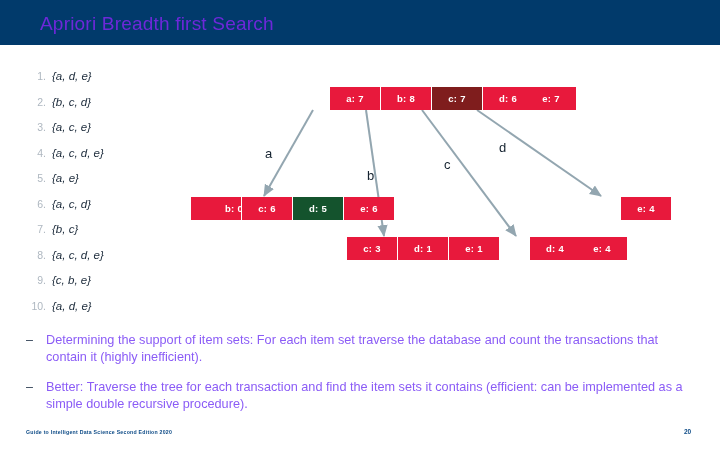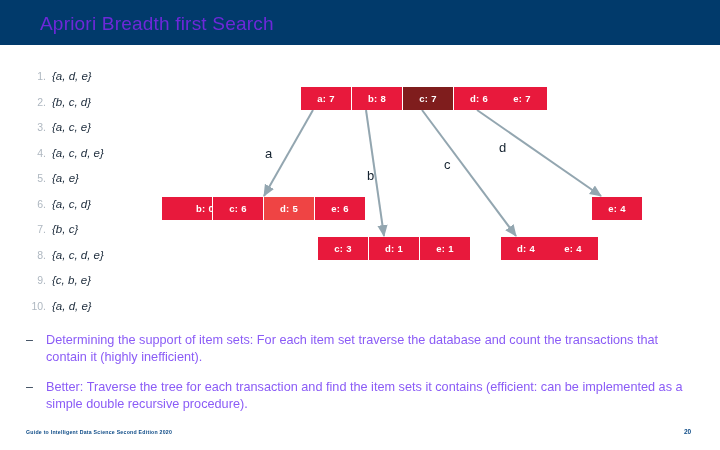--- a/index.html
+++ b/index.html
@@ -72,20 +72,21 @@
     height: 23px;
     background: #E8193C;
     color: #ffffff;
     font-size: 9.5px;
     font-weight: bold;
     display: flex;
     align-items: center;
     justify-content: center;
     letter-spacing: 0.3px;
     white-space: nowrap;
+    margin-left: 29px;
   }
   .edge-label {
     position: absolute;
     font-size: 13px;
     color: #14222f;
     font-family: "Liberation Sans", sans-serif;
   }
   svg.edges {
     position: absolute;
     left: 0; top: 0;
@@ -197,21 +198,21 @@
         <line x1="422" y1="110" x2="516" y2="236" stroke="#93a6b0" stroke-width="2" marker-end="url(#arrowhead)"></line>
         <line x1="477" y1="110" x2="601" y2="196" stroke="#93a6b0" stroke-width="2" marker-end="url(#arrowhead)"></line>
       </svg>
   <div class="node" style="left: 301px; top: 87px; width: 50px; background: rgb(232, 25, 60);">a: 7</div>
       <div class="node" style="left: 352px; top: 87px; width: 50px; background: rgb(232, 25, 60);">b: 8</div>
       <div class="node" style="left: 403px; top: 87px; width: 50px; background: #7f1d1d;">c: 7</div>
       <div class="node" style="left: 454px; top: 87px; width: 50px; background: rgb(232, 25, 60);">d: 6</div>
       <div class="node" style="left: 497px; top: 87px; width: 50px; background: rgb(232, 25, 60); text-align: center;">e: 7</div>
       <div class="node" style="left: 162px; top: 197px; width: 50px; background: rgb(232, 25, 60); padding-left: 36px;">b: 0</div>
       <div class="node" style="left: 213px; top: 197px; width: 50px; background: rgb(232, 25, 60);">c: 6</div>
-      <div class="node" style="left: 264px; top: 197px; width: 50px; background: #ef4444;">d: 5</div>
+      <div class="node" style="left: 264px; top: 197px; width: 50px; background: #14532d;">d: 5</div>
       <div class="node" style="left: 315px; top: 197px; width: 50px; background: rgb(232, 25, 60);">e: 6</div>
       <div class="node" style="left: 592px; top: 197px; width: 50px; background: rgb(232, 25, 60);">e: 4</div>
       <div class="node" style="left: 318px; top: 237px; width: 50px; background: rgb(232, 25, 60);">c: 3</div>
       <div class="node" style="left: 369px; top: 237px; width: 50px; background: rgb(232, 25, 60);">d: 1</div>
       <div class="node" style="left: 420px; top: 237px; width: 50px; background: rgb(232, 25, 60);">e: 1</div>
       <div class="node" style="left: 501px; top: 237px; width: 50px; background: rgb(232, 25, 60);">d: 4</div>
       <div class="node" style="left: 548px; top: 237px; width: 50px; background: rgb(232, 25, 60);">e: 4</div>
       <div class="edge-label" style="left: 265px; top: 146px;">a</div>
       <div class="edge-label" style="left: 367px; top: 168px;">b</div>
       <div class="edge-label" style="left: 444px; top: 157px;">c</div>

